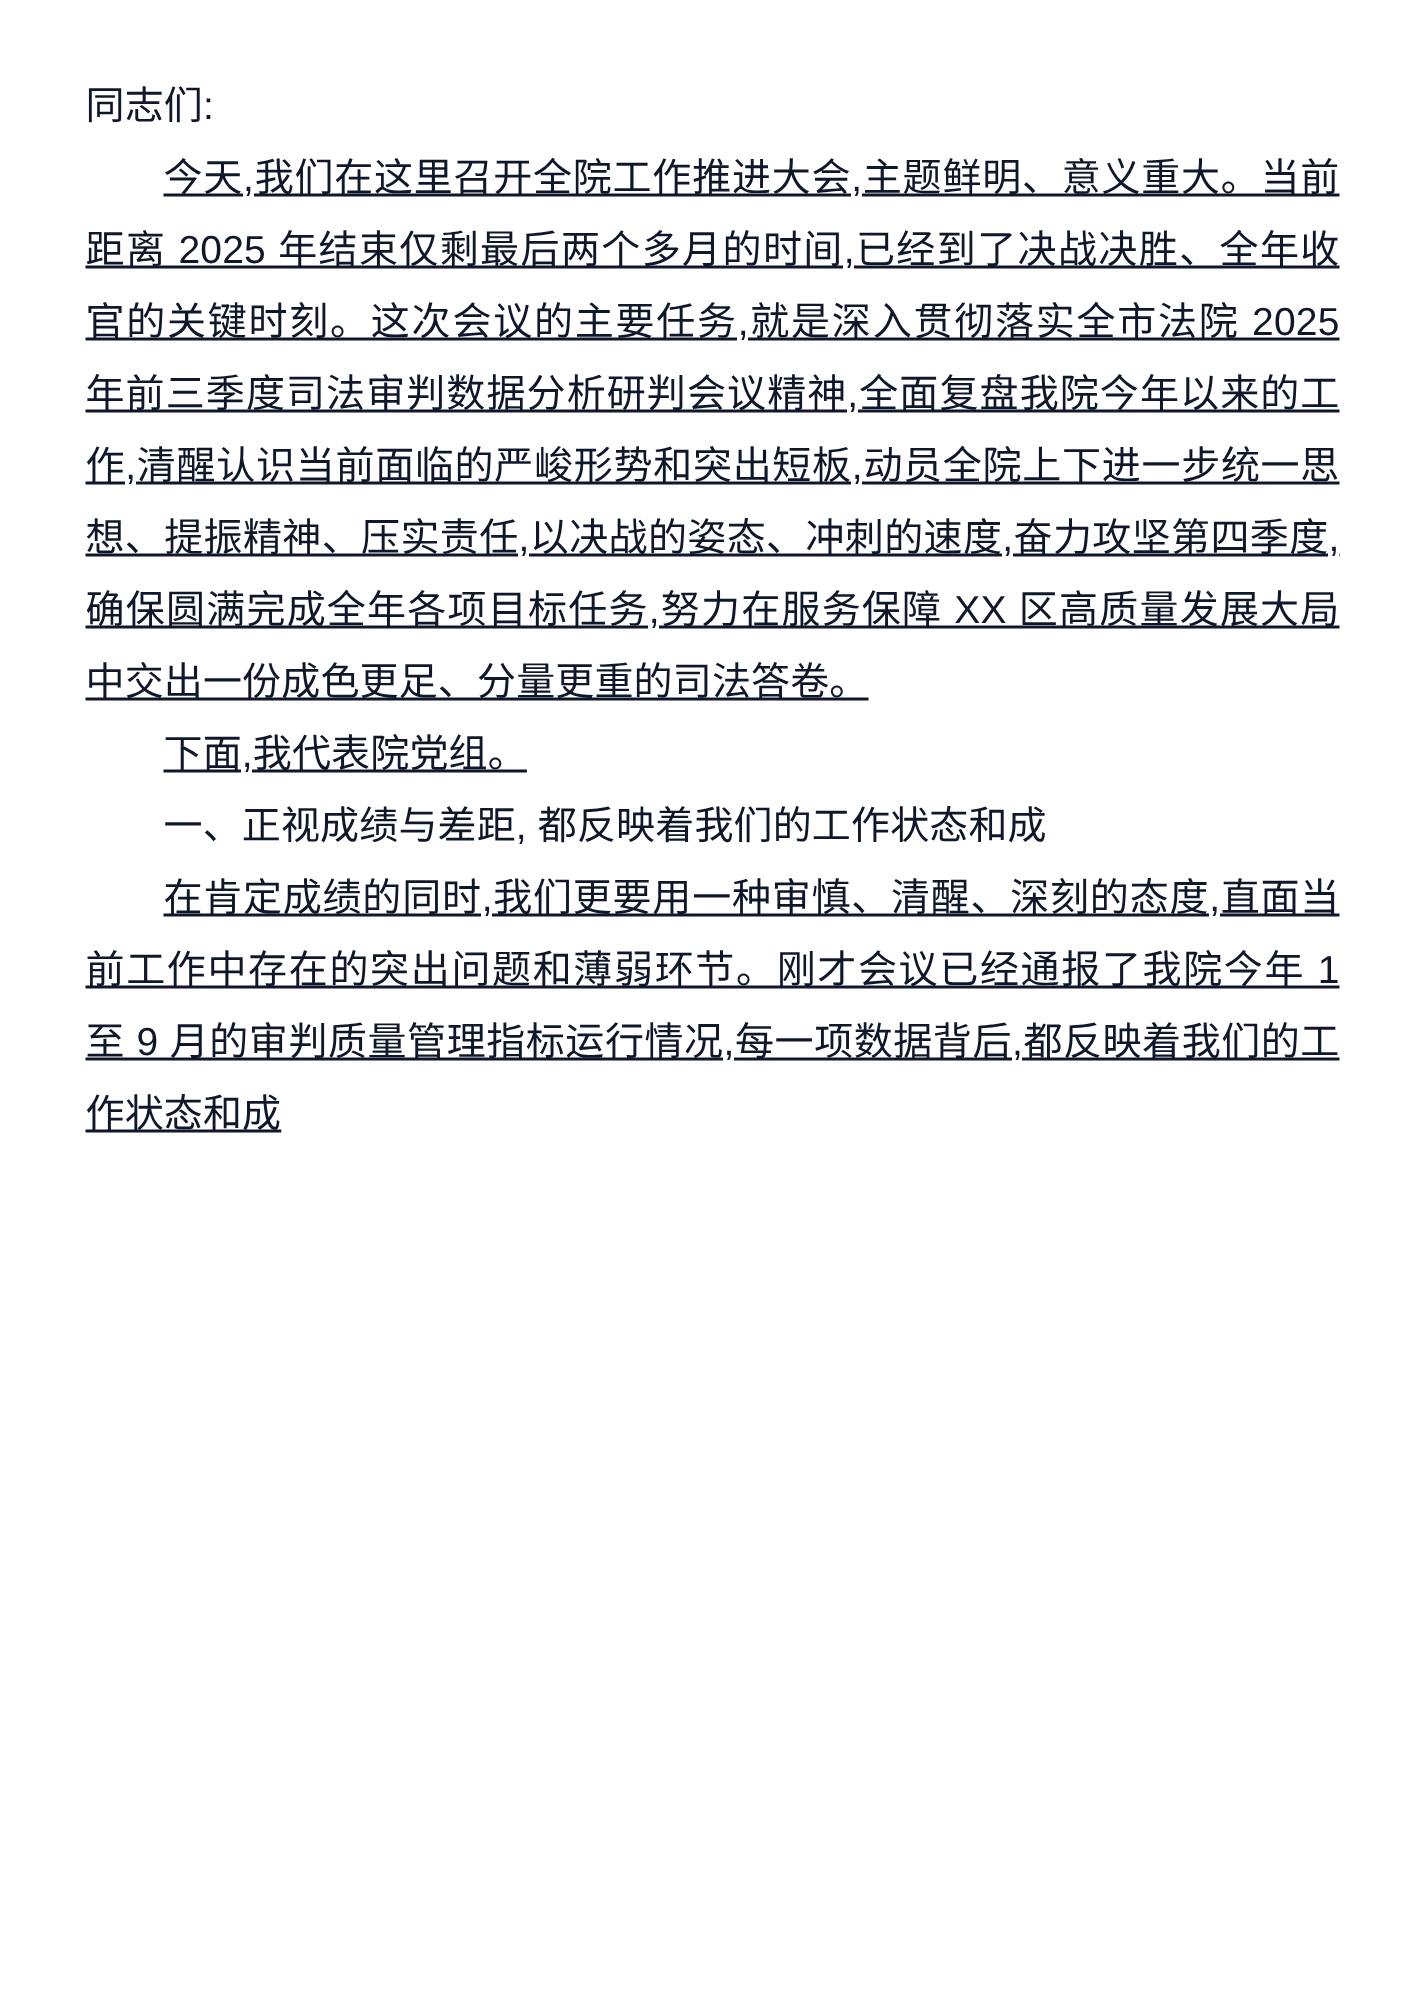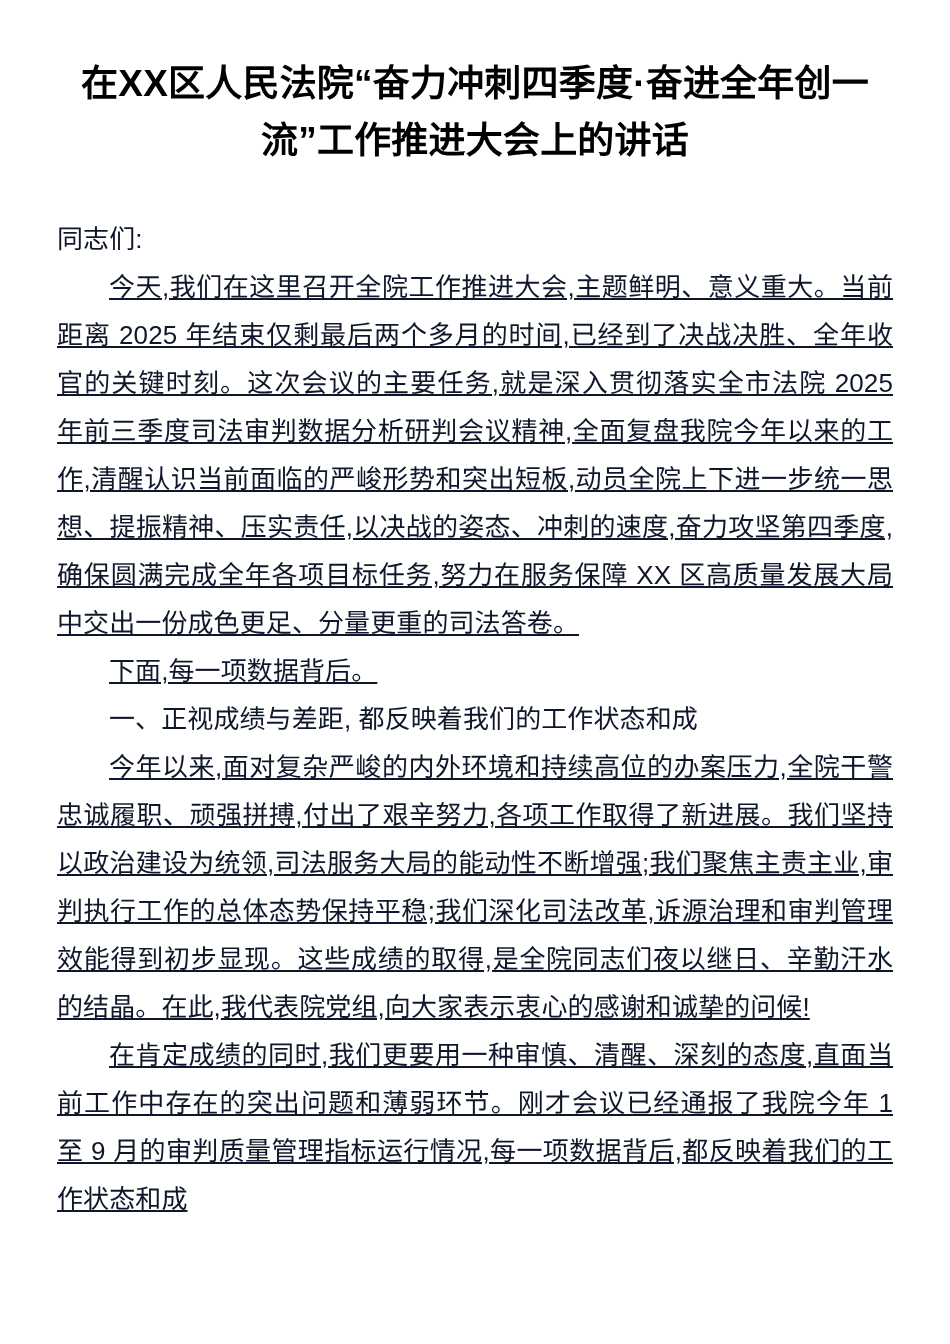--- a/index.html
+++ b/index.html
@@ -65,31 +65,29 @@
     font-weight: 400;
   }
   
 </style>
 </head>
 <body>
 
 <div class="page">
   <div class="content">
 
-    <h1 class="doc-title">在XX区人民法院“奋力冲刺四季度·奋进全年创一流”工作推进大会上的讲话</h1>
 
     <div class="body-block">
 
       <p class="para salutation">同志们:</p>
 
       <p class="para indent">今天,我们在这里召开全院工作推进大会,主题鲜明、意义重大。当前距离 2025 年结束仅剩最后两个多月的时间,已经到了决战决胜、全年收官的关键时刻。这次会议的主要任务,就是深入贯彻落实全市法院 2025 年前三季度司法审判数据分析研判会议精神,全面复盘我院今年以来的工作,清醒认识当前面临的严峻形势和突出短板,动员全院上下进一步统一思想、提振精神、压实责任,以决战的姿态、冲刺的速度,奋力攻坚第四季度,确保圆满完成全年各项目标任务,努力在服务保障 XX 区高质量发展大局中交出一份成色更足、分量更重的司法答卷。</p>
 
-      <p class="para indent">下面,每一项数据背后。</p>
+      <p class="para indent">下面,我代表院党组。</p>
 
       <p class="para heading-1">一、正视成绩与差距, 都反映着我们的工作状态和成</p>
 
-      <p class="para indent">今年以来,面对复杂严峻的内外环境和持续高位的办案压力,全院干警忠诚履职、顽强拼搏,付出了艰辛努力,各项工作取得了新进展。我们坚持以政治建设为统领,司法服务大局的能动性不断增强;我们聚焦主责主业,审判执行工作的总体态势保持平稳;我们深化司法改革,诉源治理和审判管理效能得到初步显现。这些成绩的取得,是全院同志们夜以继日、辛勤汗水的结晶。在此,我代表院党组,向大家表示衷心的感谢和诚挚的问候!</p>
 
       <p class="para indent">在肯定成绩的同时,我们更要用一种审慎、清醒、深刻的态度,直面当前工作中存在的突出问题和薄弱环节。刚才会议已经通报了我院今年 1 至 9 月的审判质量管理指标运行情况,每一项数据背后,都反映着我们的工作状态和成</p>
 
     </div>
   </div>
 </div>
 
 </body></html>

